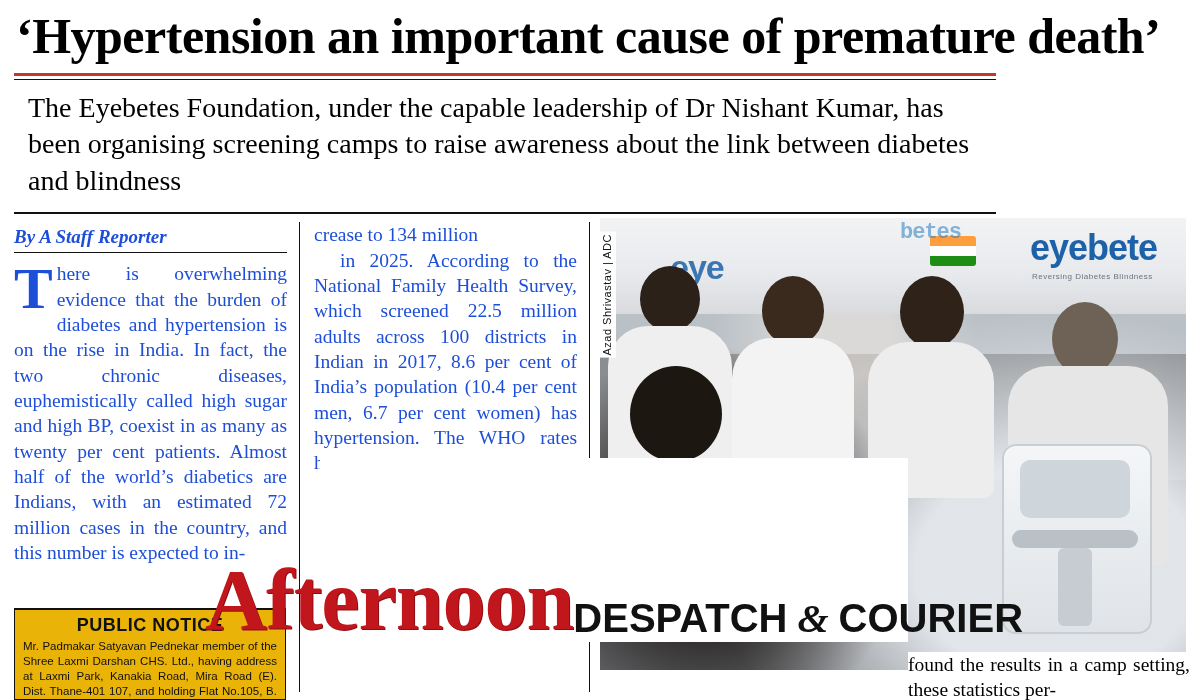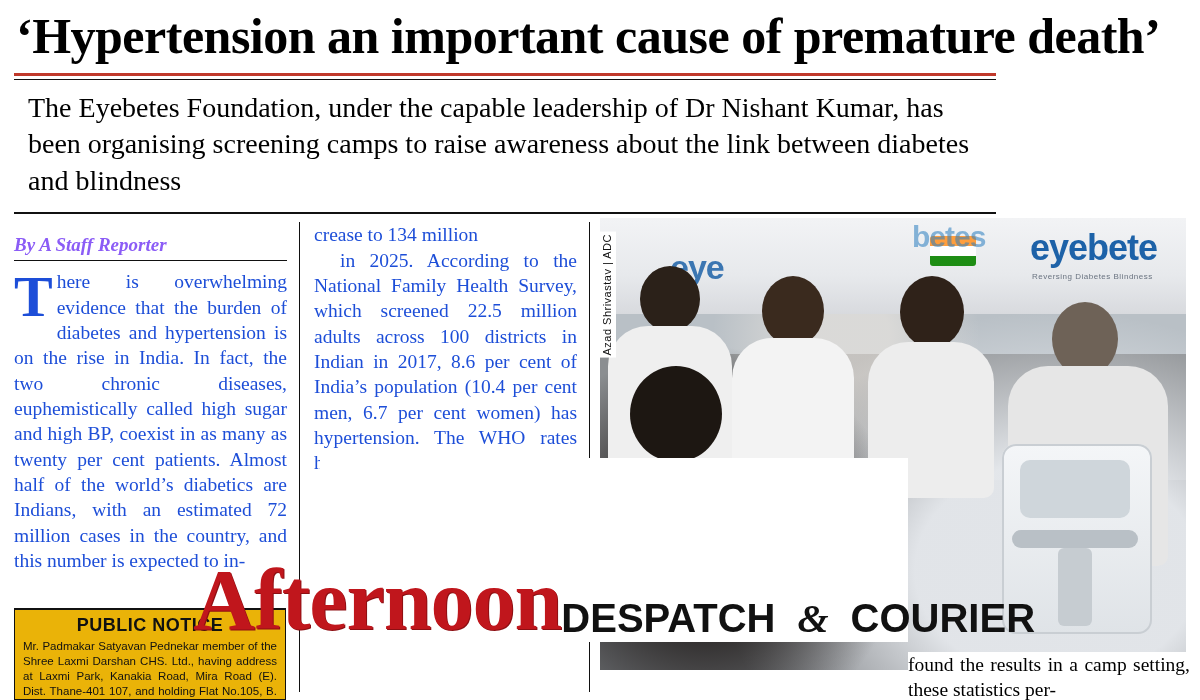--- a/index.html
+++ b/index.html
@@ -96,22 +96,22 @@
     flex: 1;
     padding-left: 10px;
     position: relative;
   }
 
   .byline {
     font-family: "Liberation Serif", serif;
     font-style: italic;
     font-weight: bold;
     font-size: 19px;
-    margin: 12px 0 4px 0;
-    color: #8b5cf6;
+    margin: 4px 0 4px 0;
+    color: #1d4ed8;
   }
   .byline-rule {
     height: 1px;
     background: #111;
     margin-bottom: 8px;
   }
 
   .body-text {
     font-family: "Liberation Serif", serif;
     font-size: 19.5px;
@@ -192,21 +192,21 @@
     background: linear-gradient(180deg,#f2f3f5 0%, #e7e9ec 60%, #d8dade 100%);
   }
   .banner-logo {
     position: absolute;
     font-family: "Liberation Sans", sans-serif;
     font-weight: bold;
     color: #1d62a8;
     letter-spacing: -1px;
   }
   .banner-logo.l1 { left: 70px; top: 30px; font-size: 34px; opacity: .85;}
-  .banner-logo.l2 { left: 312px; top: 2px; font-size: 30px; color:#2a7ec0; opacity:.55;}
+  .banner-logo.l2 { left: 300px; top: 2px; font-size: 22px; color:#2a7ec0; opacity:.55;font-family:Liberation Mono, monospace;}
   .banner-logo.l3 { left: 430px; top: 9px; font-size: 36px; color:#1d62a8;}
   .banner-sub {
     position: absolute;
     font-family: "Liberation Sans", sans-serif;
     font-size: 8px;
     color: #6a7380;
     letter-spacing: .5px;
   }
   .flag {
     position: absolute;
@@ -280,21 +280,21 @@
   }
   .masthead-sub {
     margin-top: 4px;
     font-family: "Liberation Sans", sans-serif;
     font-weight: bold;
     font-size: 40px;
     letter-spacing: 0px;
     color: #111;
     display: flex;
     align-items: baseline;
-    gap: 22px;
+    gap: 10px;
   }
   .amp {
     font-family: "Liberation Serif", serif;
     font-style: italic;
     font-weight: bold;
     font-size: 40px;
   }
 
   
   .cont-text {

